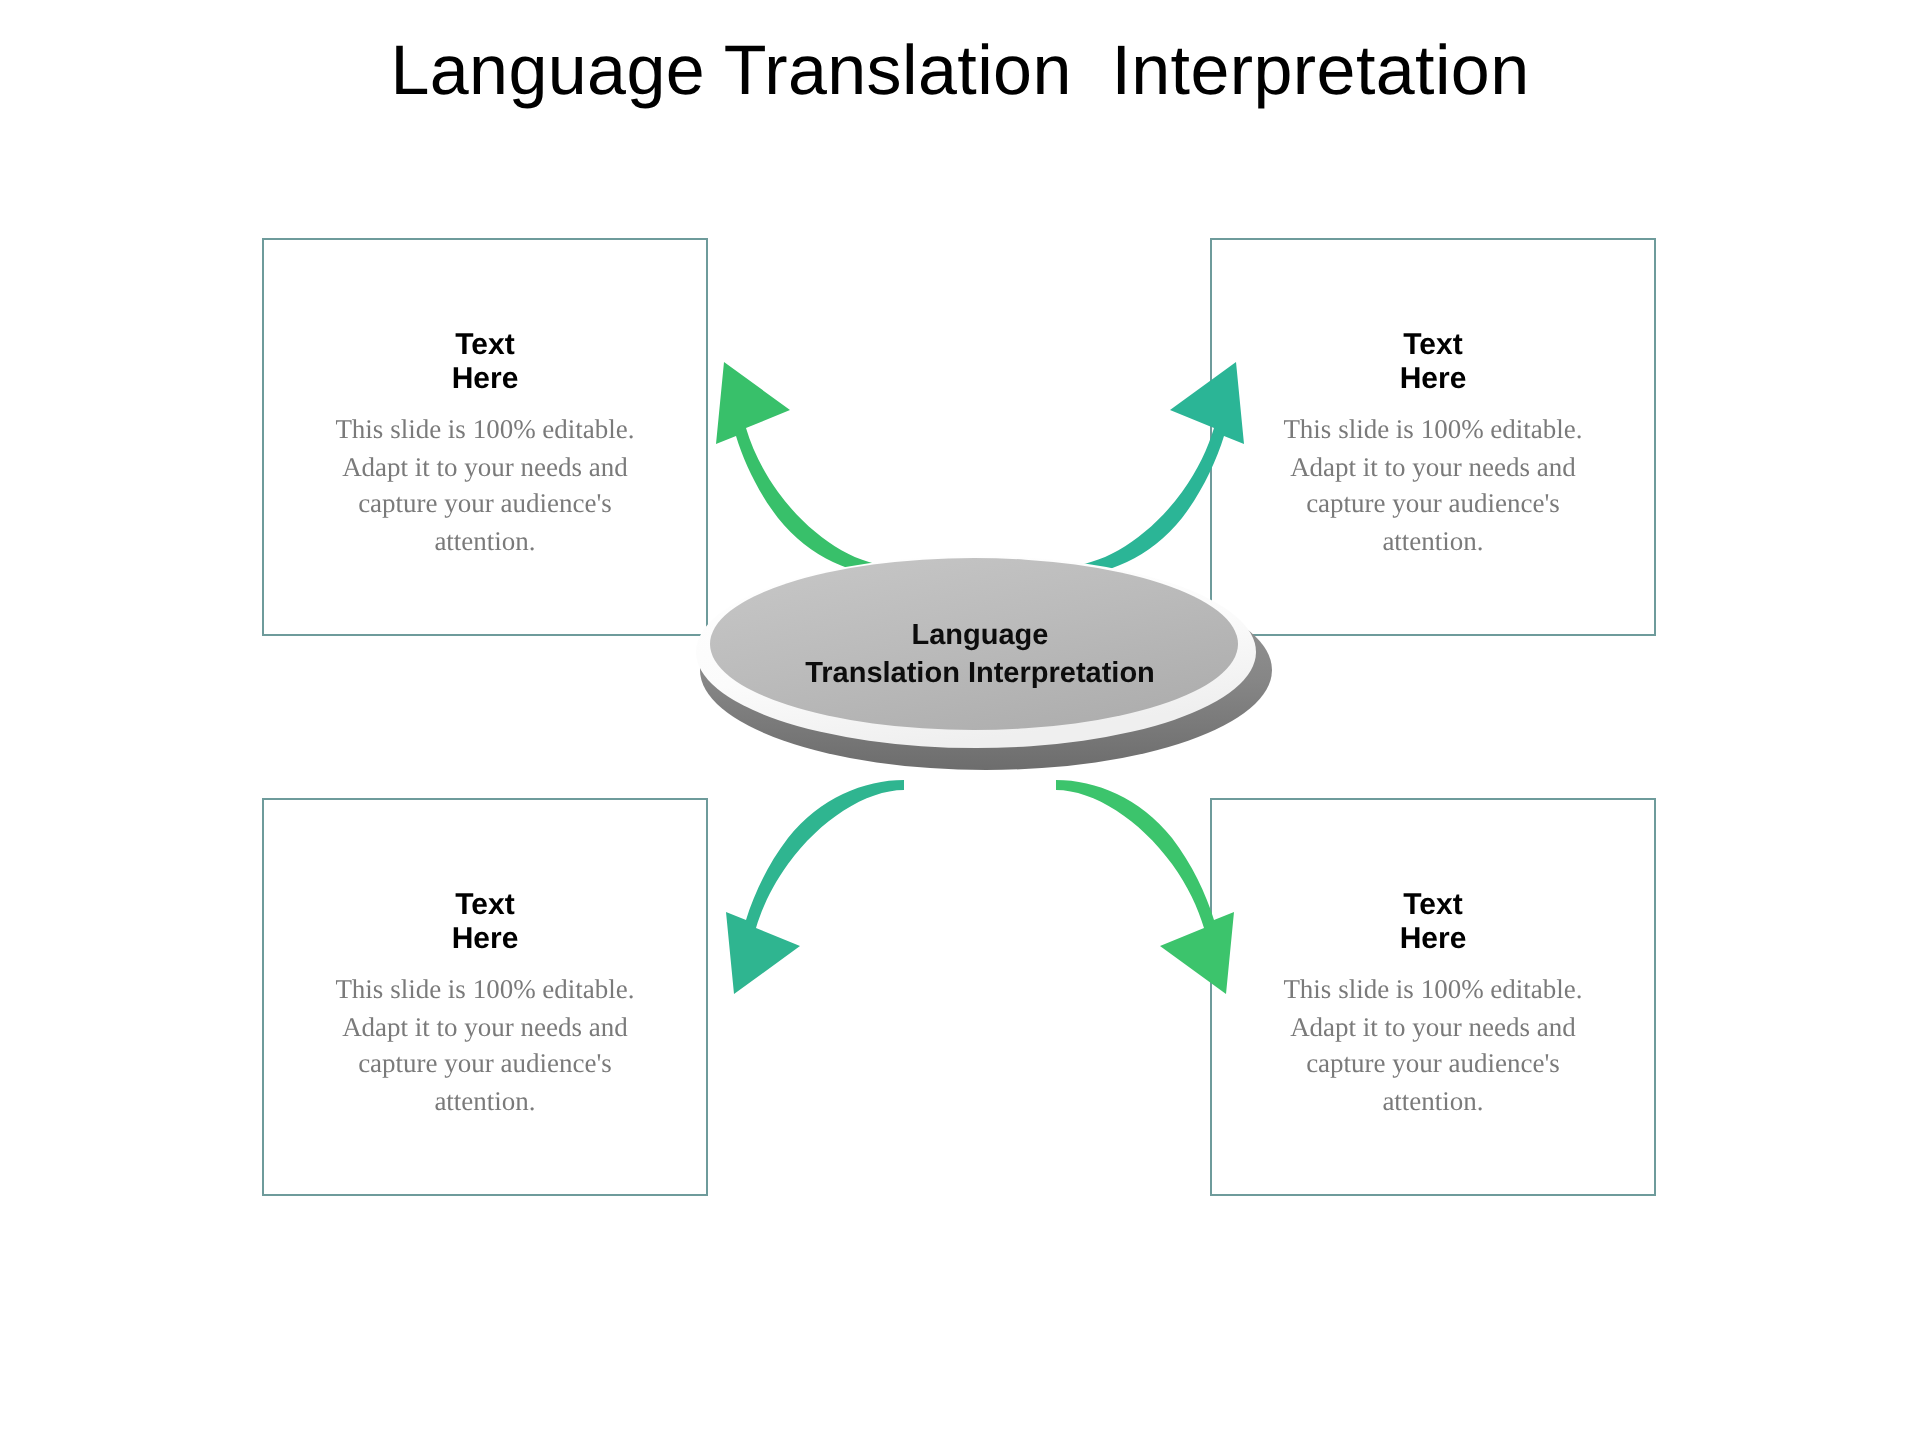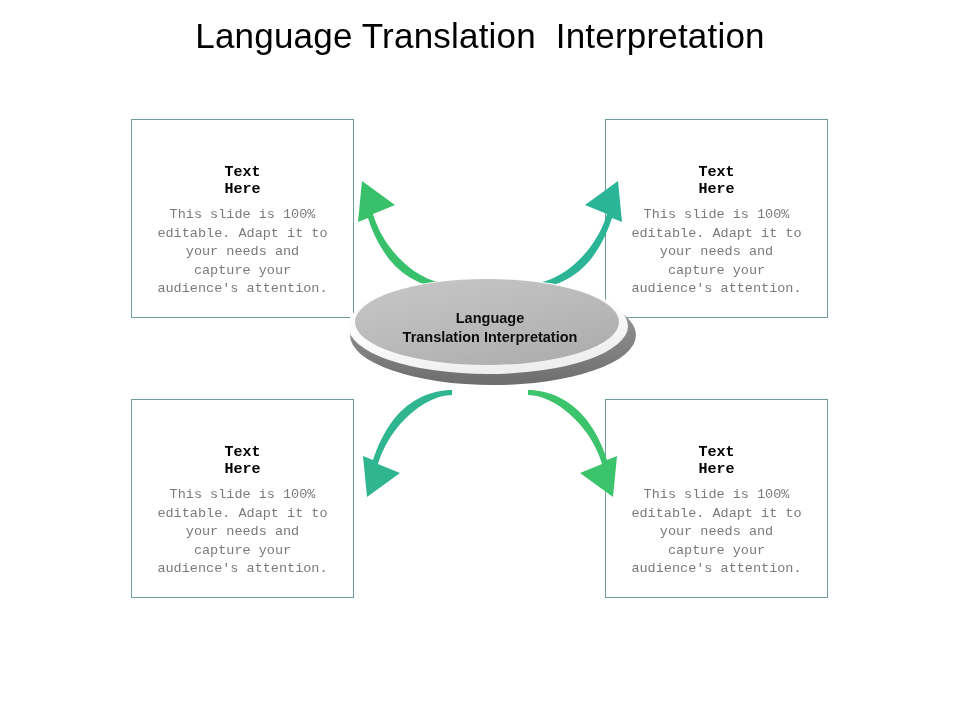--- a/index.html
+++ b/index.html
@@ -51,32 +51,32 @@
     align-items: center;
     justify-content: flex-start;
   }
   .box-tl { left: 131px; top: 119px;  width: 223px; height: 199px; }
   .box-tr { left: 605px; top: 119px;  width: 223px; height: 199px; }
   .box-bl { left: 131px; top: 399px;  width: 223px; height: 199px; }
   .box-br { left: 605px; top: 399px;  width: 223px; height: 199px; }
 
   .box-heading {
     margin-top: 44px;
-    font-family: Liberation Mono, monospace;
+    font-family: Liberation Sans, sans-serif;
     font-size: 15px;
     font-weight: bold;
     color: #000000;
     text-align: center;
     line-height: 17px;
     white-space: pre-line;
   }
   .box-body {
     margin-top: 8px;
     width: 175px;
-    font-family: Liberation Mono, monospace;
+    font-family: Liberation Serif, serif;
     font-size: 13.5px;
     font-weight: 400;
     color: #7a7a7a;
     text-align: center;
     line-height: 18.5px;
   }
 
   
   #center-disc {
     position: absolute;

